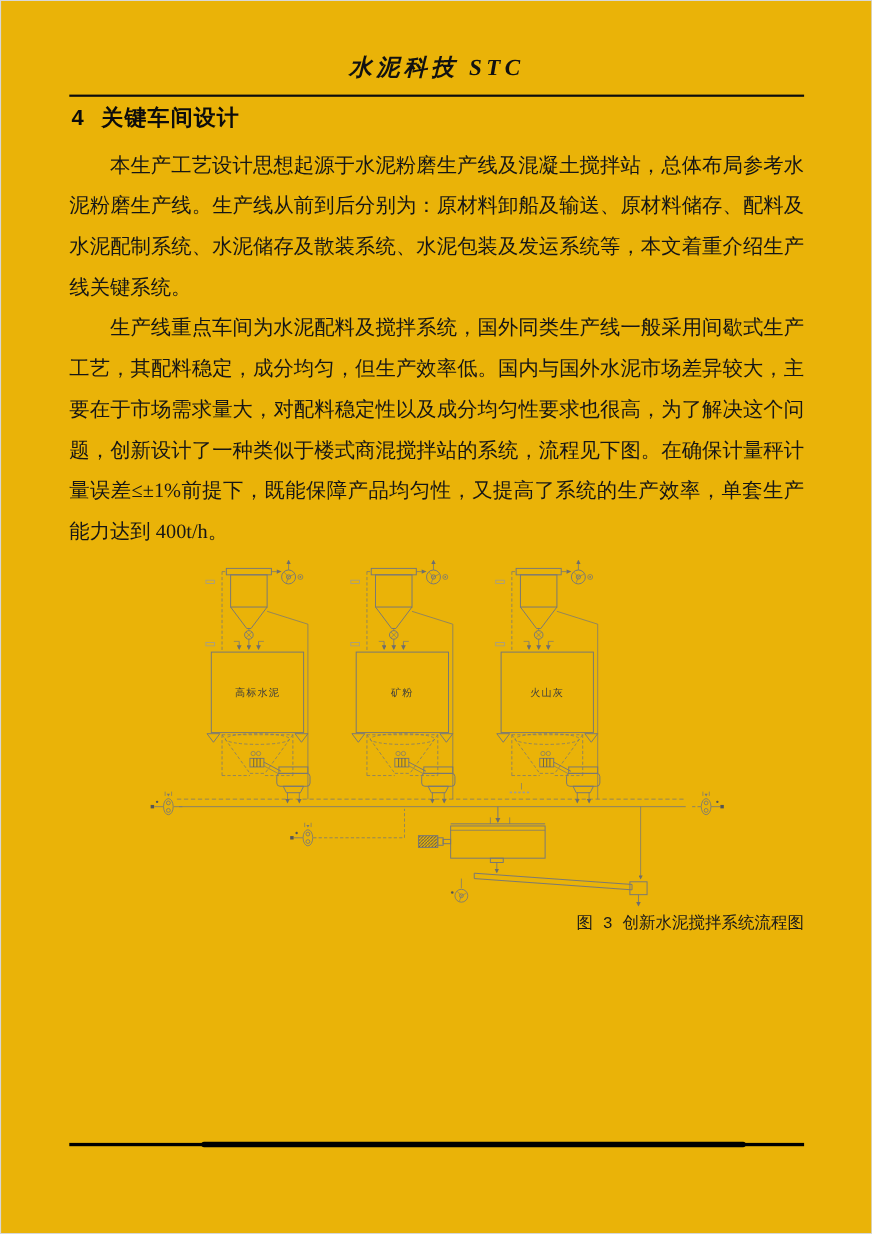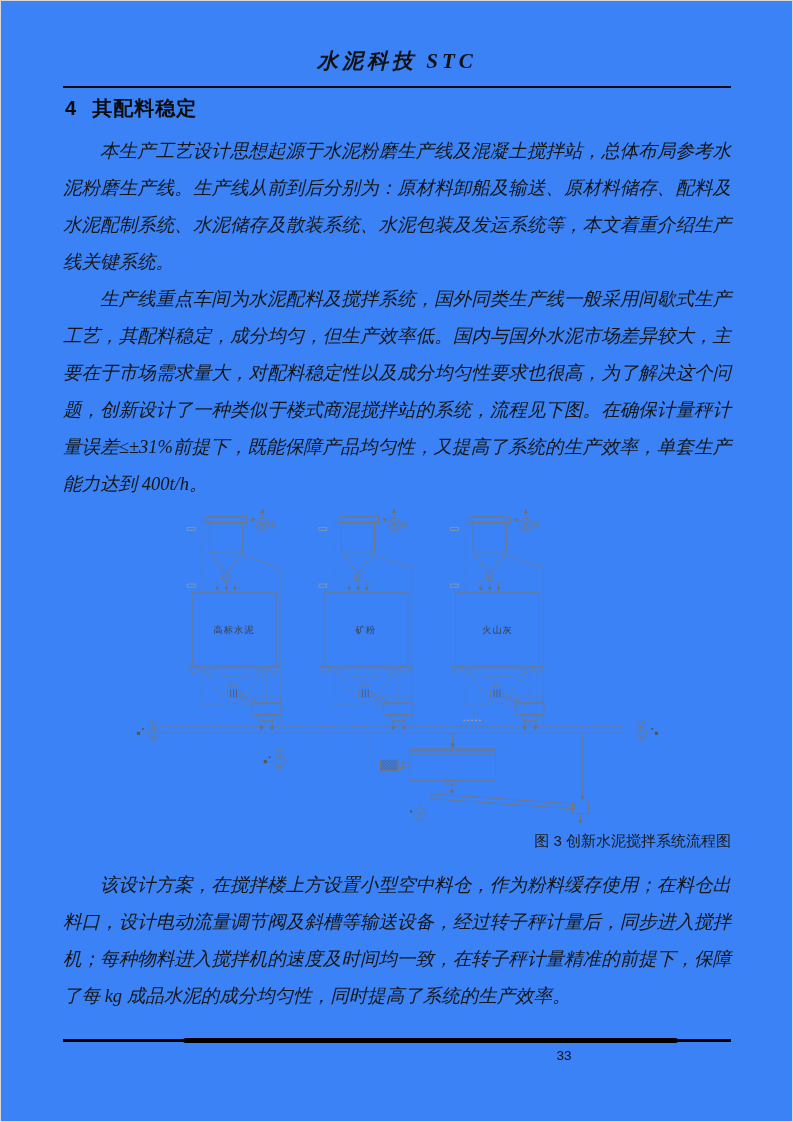--- a/index.html
+++ b/index.html
@@ -1,42 +1,42 @@
 <!DOCTYPE html>
 <html><head>
 <meta charset="utf-8">
 <style>
   html,body { margin:0; padding:0; background:#ffffff; }
   .page {
-    position:relative; width:793px; height:1122px; background:#3b82f6;
+    position:relative; width:793px; height:1122px; background:#eab308;
     box-sizing:border-box; overflow:hidden;
     box-shadow: inset 0 0 0 1px #d8d8d8;
     font-family:"Liberation Serif", serif; color:#151515;
   }
   .content { padding:0 62px 0 63px; }
   .journal-header {
     margin-top:46px; text-align:center; font-size:21px; line-height:30px;
     letter-spacing:4px; font-style:italic; font-weight:600; color:#111;
   }
   .header-rule { margin-top:10px; height:2px; background:#0d0d0d; }
   .section-heading {
     margin:6px 0 0 2px; display:flex; align-items:baseline; gap:15px;
     font-family:"Liberation Sans", sans-serif; font-size:20px; font-weight:bold;
     line-height:28px; color:#0c0c0c; letter-spacing:1px;
   }
   p.body-par {
     margin:0; font-size:18.5px; line-height:37px; text-align:justify;
-    text-indent:2em; letter-spacing:0; color:#161616;font-style:italic;
+    text-indent:2em; letter-spacing:0; color:#161616;
   }
   p.first-par { margin-top:11px; }
   figure.flow-figure { margin:2px 0 0 0; text-align:right; }
   svg.diagram { display:block; margin:0 auto; }
   figcaption {
     margin-top:4px; font-size:15px; line-height:20px; color:#1a1a1a;
-    font-family:Liberation Sans, sans-serif;
+    font-family:Liberation Mono, monospace;
   }
   p.after-figure { margin-top:16px; }
   .page-footer { position:absolute; left:63px; right:62px; top:1039px; }
   .footer-rule { height:2.5px; background:#000; position:relative; }
   .footer-rule-bold {
     position:absolute; left:18%; right:8%; top:-1.5px; height:5px;
     background:#000; border-radius:3px;
   }
   .footer-row {
     display:flex; margin-top:5px; font-size:13.5px; line-height:18px;
@@ -55,26 +55,26 @@
 
 <div class="page">
   <div class="content">
 
     <div class="journal-header">水泥科技 STC</div>
 
     <div class="header-rule"></div>
 
     <div class="section-heading">
       <span>4</span>
-      <span>其配料稳定</span>
+      <span>关键车间设计</span>
     </div>
 
     <p class="body-par first-par">本生产工艺设计思想起源于水泥粉磨生产线及混凝土搅拌站，总体布局参考水泥粉磨生产线。生产线从前到后分别为：原材料卸船及输送、原材料储存、配料及水泥配制系统、水泥储存及散装系统、水泥包装及发运系统等，本文着重介绍生产线关键系统。</p>
 
-    <p class="body-par">生产线重点车间为水泥配料及搅拌系统，国外同类生产线一般采用间歇式生产工艺，其配料稳定，成分均匀，但生产效率低。国内与国外水泥市场差异较大，主要在于市场需求量大，对配料稳定性以及成分均匀性要求也很高，为了解决这个问题，创新设计了一种类似于楼式商混搅拌站的系统，流程见下图。在确保计量秤计量误差≤±31%前提下，既能保障产品均匀性，又提高了系统的生产效率，单套生产能力达到 400t/h。</p>
+    <p class="body-par">生产线重点车间为水泥配料及搅拌系统，国外同类生产线一般采用间歇式生产工艺，其配料稳定，成分均匀，但生产效率低。国内与国外水泥市场差异较大，主要在于市场需求量大，对配料稳定性以及成分均匀性要求也很高，为了解决这个问题，创新设计了一种类似于楼式商混搅拌站的系统，流程见下图。在确保计量秤计量误差≤±1%前提下，既能保障产品均匀性，又提高了系统的生产效率，单套生产能力达到 400t/h。</p>
 
     <figure class="flow-figure">
       <svg class="diagram" width="540" height="322" viewBox="0 0 540 330" preserveAspectRatio="xMidYMin meet">
         <defs>
           <marker id="ar" viewBox="0 0 8 8" refX="6" refY="4" markerWidth="5.5" markerHeight="5.5" orient="auto">
             <path d="M0,0 L8,4 L0,8 Z" fill="#6e6e6e"></path>
           </marker>
           <pattern id="hatch" width="3" height="3" patternUnits="userSpaceOnUse">
             <path d="M0,3 L3,0" stroke="#555" stroke-width="0.9"></path>
           </pattern>
@@ -201,25 +201,23 @@
         <g stroke="#777" fill="none" stroke-width="0.8">
           <circle cx="293" cy="317" r="6"></circle>
           <circle cx="293" cy="317" r="1.8"></circle>
           <path d="M293,317 L289.2,313 M293,317 L297.8,314.5 M293,317 L291.2,322" stroke-width="0.6"></path>
           <circle cx="284.5" cy="314" r="1.2" fill="#555" stroke="none"></circle>
         </g>
       </svg>
       <figcaption>图 3 创新水泥搅拌系统流程图</figcaption>
     </figure>
 
-    <p class="body-par after-figure">该设计方案，在搅拌楼上方设置小型空中料仓，作为粉料缓存使用；在料仓出料口，设计电动流量调节阀及斜槽等输送设备，经过转子秤计量后，同步进入搅拌机；每种物料进入搅拌机的速度及时间均一致，在转子秤计量精准的前提下，保障了每 kg 成品水泥的成分均匀性，同时提高了系统的生产效率。</p>
   </div>
 
   <div class="page-footer">
     <div class="footer-rule">
       <div class="footer-rule-bold"></div>
     </div>
     <div class="footer-row">
       <span class="cell"></span>
-      <span class="cell center">33</span>
     </div>
   </div>
 </div>
 
 </body></html>

